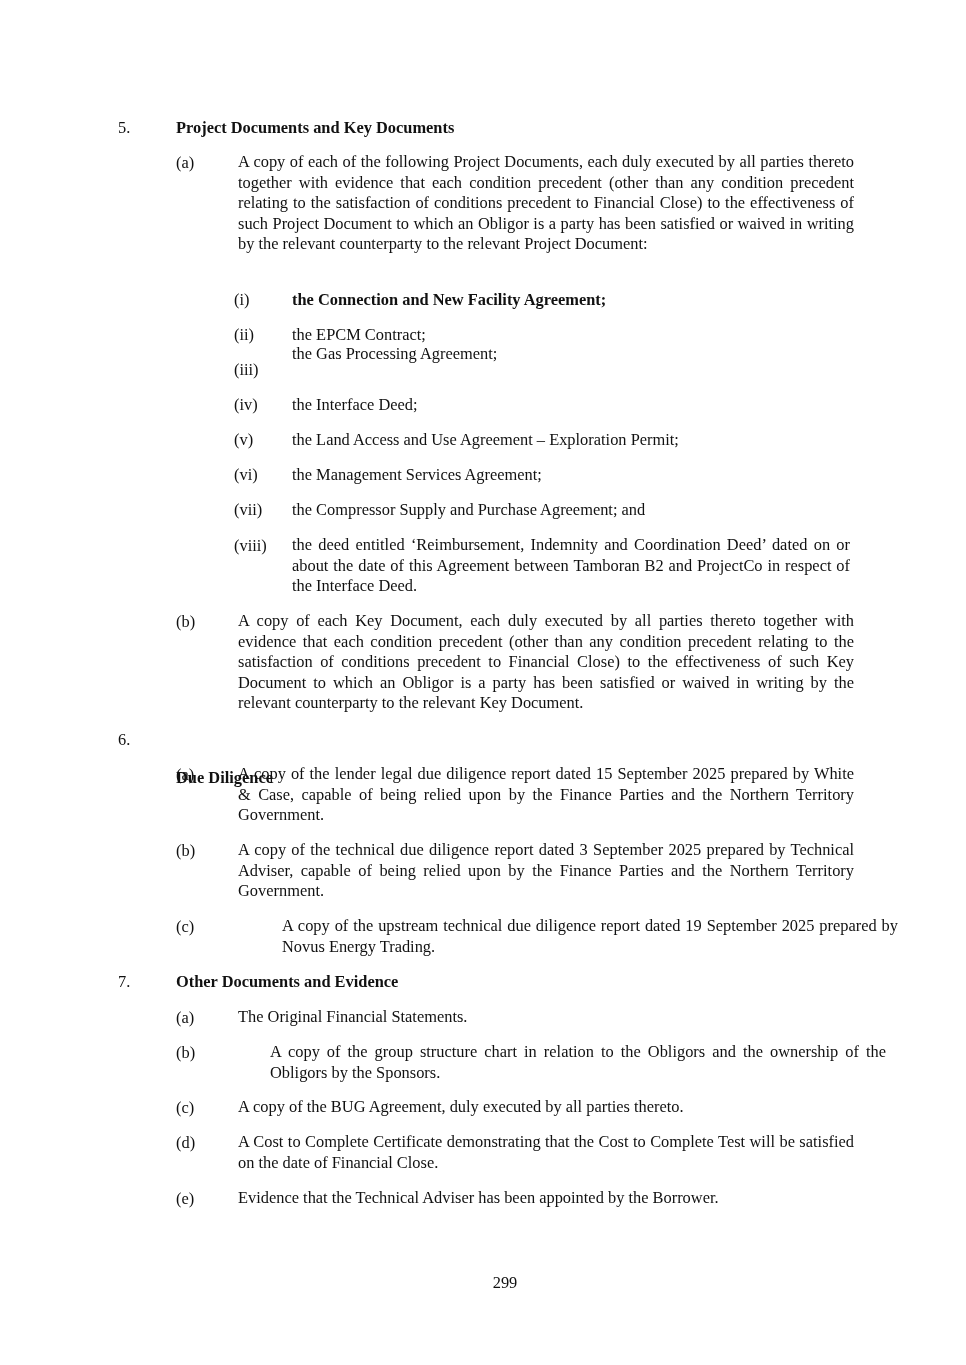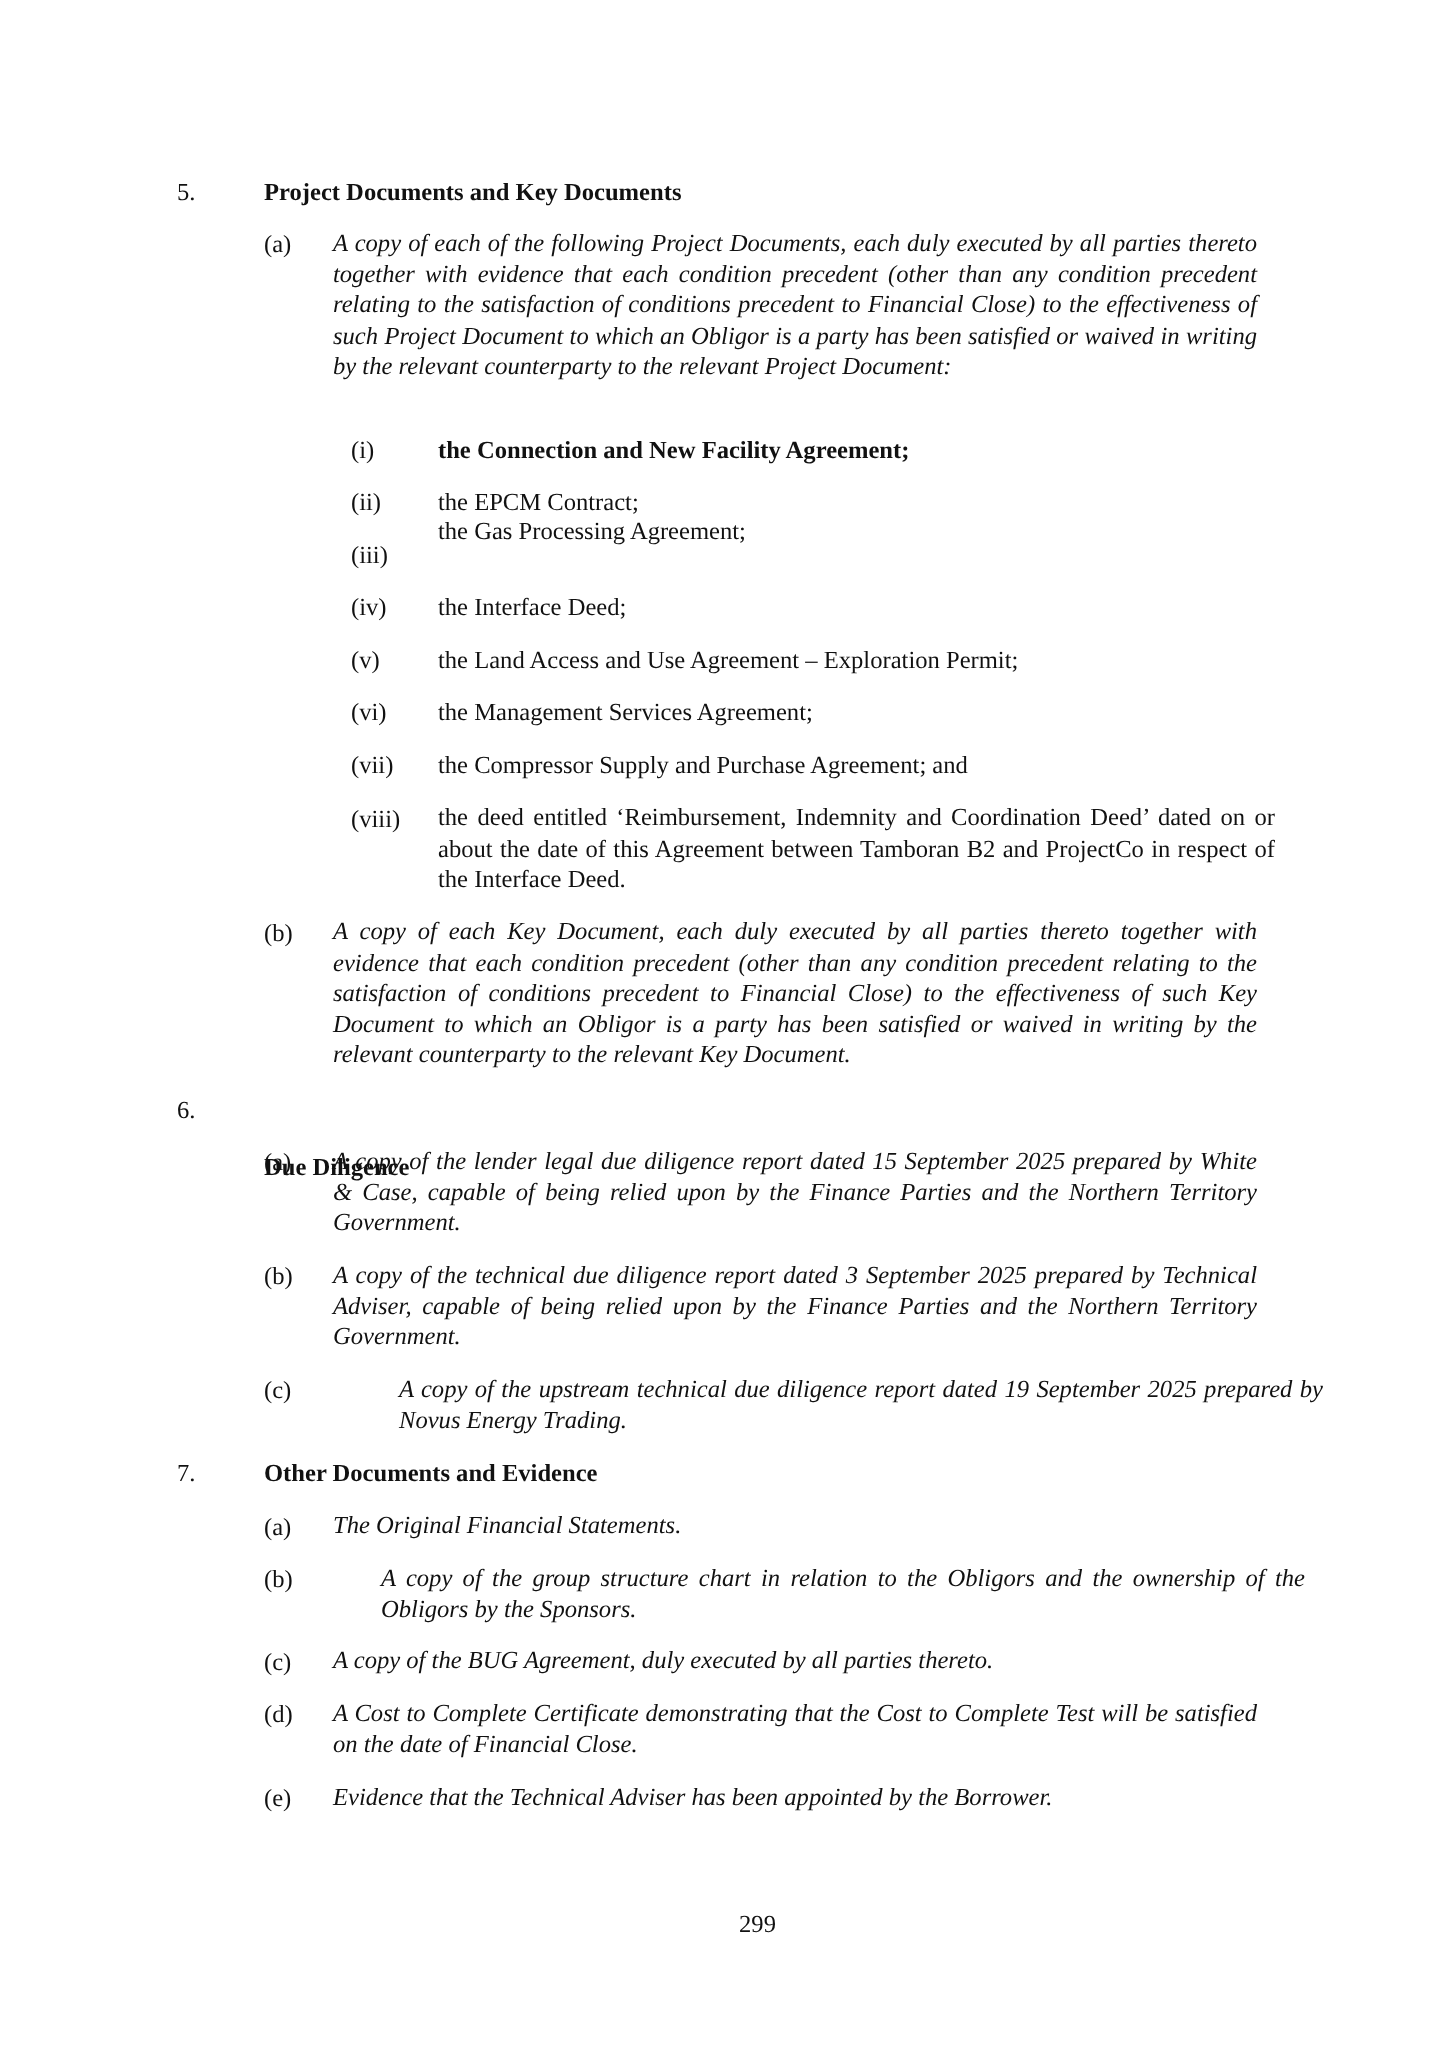--- a/index.html
+++ b/index.html
@@ -31,25 +31,24 @@
       position: absolute;
       left: 176px;
       font-weight: bold;
     }
     .lbl {
       position: absolute;
       left: 176px;
     }
     .para {
       position: absolute;
-      left: 222px;
+      left: 238px;
       width: 616px;
       text-align: justify;
       line-height: 20.6px;
-      font-style: italic;
     }
     .rlbl {
       position: absolute;
       left: 234px;
     }
     .rtext {
       position: absolute;
       left: 292px;
       width: 558px;
       text-align: justify;

